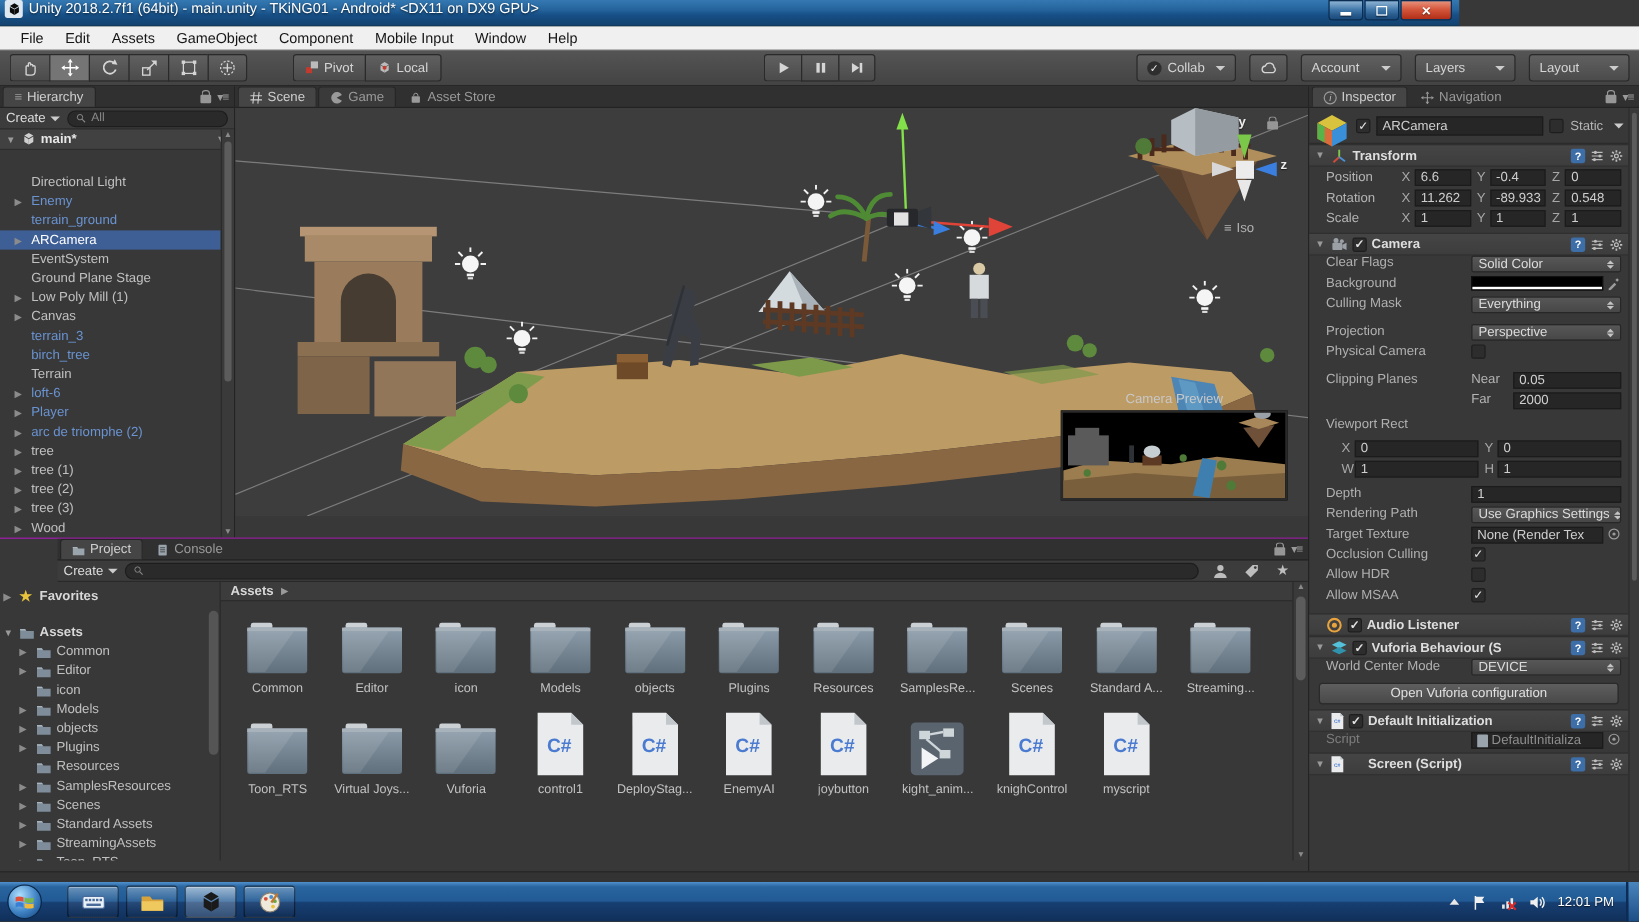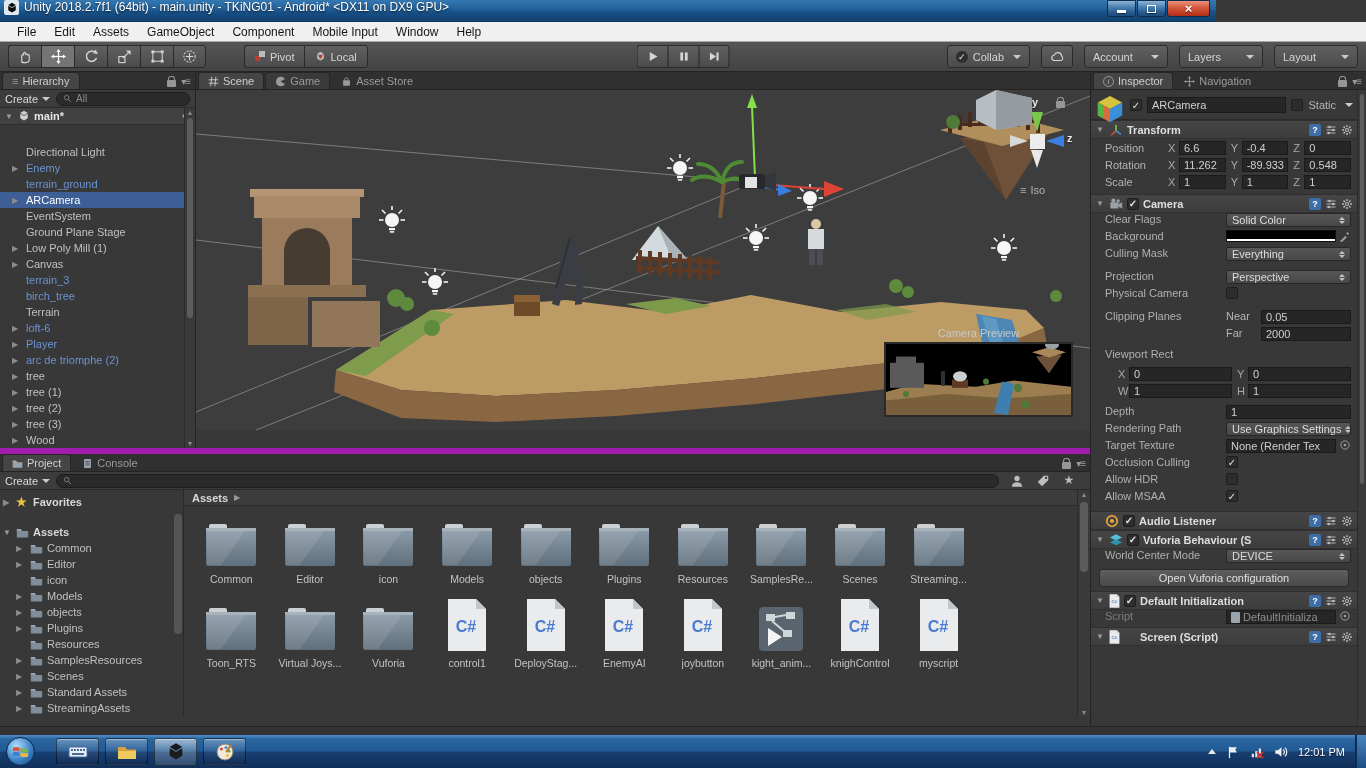--- a/index.html
+++ b/index.html
@@ -168,21 +168,21 @@
   .swatch::after { content:""; position:absolute; left:0; right:0; bottom:0; height:2px; background:#fff;}
   .picker { width:12px; height:12px; flex:none; color:#9c9c9c; }
   .picker svg { width:12px; height:12px; }
   .wide-btn { margin:3px 8px 4px 8px; height:18px; background:linear-gradient(#5e5e5e,#494949);
     border:1px solid #2a2a2a; border-radius:3px; color:#e0e0e0; display:flex; align-items:center;
     justify-content:center; }
   .minidoc { width:9px; height:11px; background:#9aa4ac; border-radius:1px; margin-right:3px; flex:none;}
 
   
   .bottompanel { position:absolute; left:0; top:448px; width:1090px; height:278px; background:#383838;
-    border-top:6px solid #a21caf; }
+    border-top:1px solid #a21caf;padding-left:48px; }
   .pb-search { width:300px; margin-left:auto; }
   .pb-icons { display:flex; gap:2px; padding-right:4px; }
   .pb-icons .sb-tool svg { width:14px; height:14px; }
   .ptree { position:absolute; left:0; top:36px; bottom:9px; width:184px; border-right:1px solid #2a2a2a;
     overflow:hidden; }
   .prow { height:16px; display:flex; align-items:center; font-size:11px; color:#c0c0c0;
     padding-left:30px; position:relative; white-space:nowrap; }
   .prow .arr { position:absolute; left:16px; color:#8b8b8b; font-size:8px; visibility:hidden; }
   .prow.arrow .arr { visibility:visible; }
   .prow.toplevel { padding-left:16px; }
@@ -1560,20 +1560,29 @@
         <div class="aitem type-folder">
           <span class="aicon">
             <svg class="icon-folder" viewBox="0 0 52 46">
               <use href="#sym-folderbig"></use>
             </svg>
 
           </span>
           <span class="alabel">Scenes</span>
         </div>
 
+        <div class="aitem type-folder">
+          <span class="aicon">
+            <svg class="icon-folder" viewBox="0 0 52 46">
+              <use href="#sym-folderbig"></use>
+            </svg>
+
+          </span>
+          <span class="alabel">Standard A...</span>
+        </div>
 
         <div class="aitem type-folder">
           <span class="aicon">
             <svg class="icon-folder" viewBox="0 0 52 46">
               <use href="#sym-folderbig"></use>
             </svg>
 
           </span>
           <span class="alabel">Streaming...</span>
         </div>

